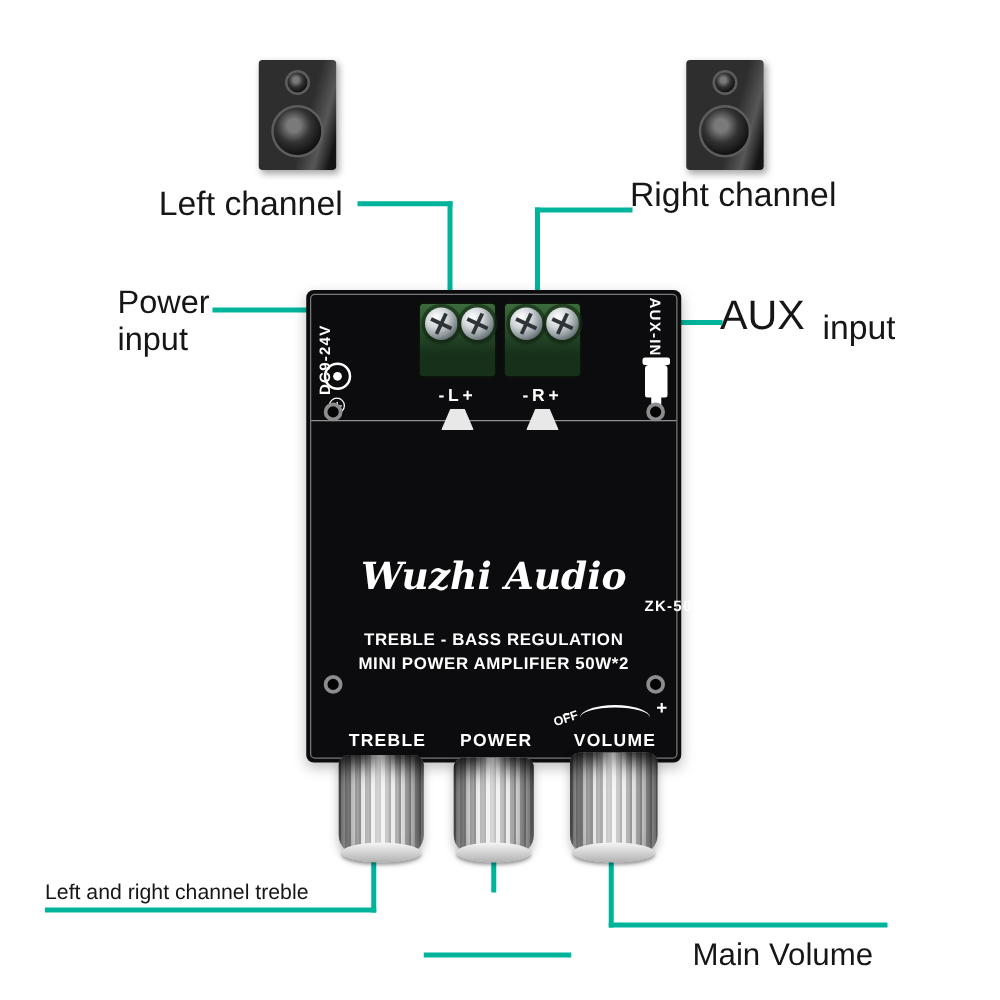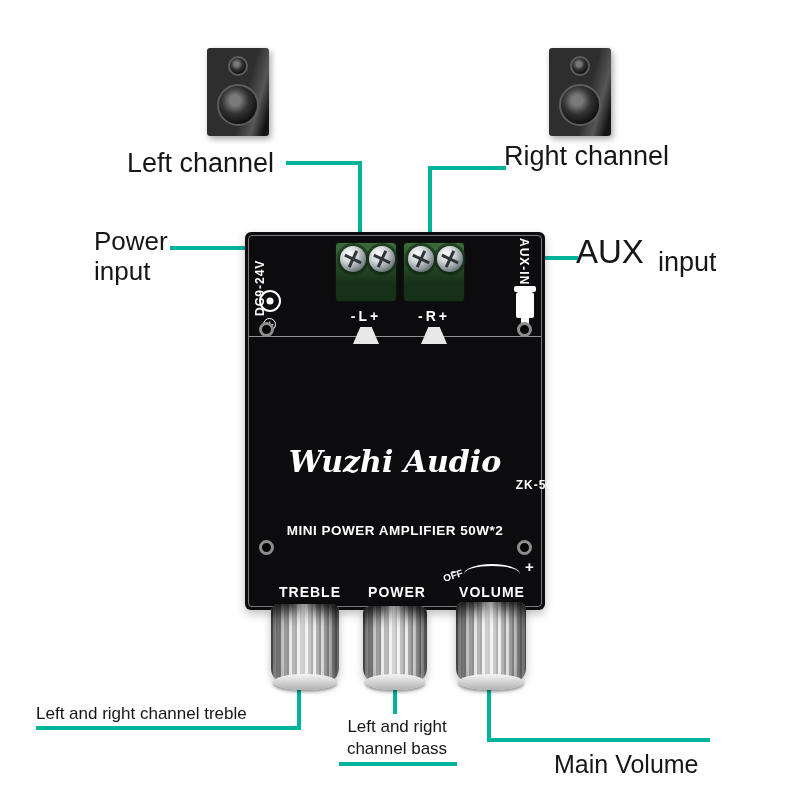--- a/index.html
+++ b/index.html
@@ -124,24 +124,20 @@
 
   <div class="lbl lbl-power" style="left:94px; top:226px;">
     <div>Power</div>
     <div>input</div>
   </div>
 
   <span class="lbl lbl-aux" style="left:576px; top:233px;">AUX</span>
   <span class="lbl lbl-aux2" style="left:658px; top:247px;">input</span>
 
   <div class="lbl lbl-small" style="left:36px; top:704px;">Left and right channel treble</div>
-  <div class="lbl lbl-small bass-note" style="left:336px; top:716px;">
-    <div>Left and right</div>
-    <div>channel bass</div>
-  </div>
   <div class="lbl lbl-volume" style="left:554px; top:706px;">Main Volume</div>
 
   <div class="tline" style="left:286px; top:161px; width:76px; height:4px;"></div>
   <div class="tline" style="left:358px; top:161px; width:4px; height:92px;"></div>
   <div class="tline" style="left:428px; top:166px; width:78px; height:4px;"></div>
   <div class="tline" style="left:428px; top:166px; width:4px; height:86px;"></div>
   <div class="tline" style="left:170px; top:246px; width:78px; height:4px;"></div>
   <div class="tline" style="left:538px; top:256px; width:40px; height:4px;"></div>
   <div class="tline" style="left:297px; top:684px; width:4px; height:46px;"></div>
   <div class="tline" style="left:36px; top:726px; width:265px; height:4px;"></div>
@@ -175,20 +171,21 @@
     <div class="cone" style="left:108px;"></div>
     <div class="cone" style="left:176px;"></div>
 
     <div class="screw-hole" style="left:14px; top:90px;"></div>
     <div class="screw-hole" style="left:272px; top:90px;"></div>
     <div class="screw-hole" style="left:14px; top:308px;"></div>
     <div class="screw-hole" style="left:272px; top:308px;"></div>
 
     <div class="brand">Wuzhi Audio</div>
     <div class="model">ZK-502MT</div>
+    <div class="spec" style="top:272px;">TREBLE - BASS REGULATION</div>
     <div class="spec" style="top:291px;">MINI POWER AMPLIFIER 50W*2</div>
 
     <div class="vol-off">OFF</div>
     <div class="vol-mark" style="left:206px; top:330px;">-</div>
     <div class="vol-arc"></div>
     <div class="vol-mark" style="left:280px; top:326px;">+</div>
 
     <div class="knob-label" style="left:25px;">TREBLE</div>
     <div class="knob-label" style="left:112px;">POWER</div>
     <div class="knob-label" style="left:207px;">VOLUME</div>

